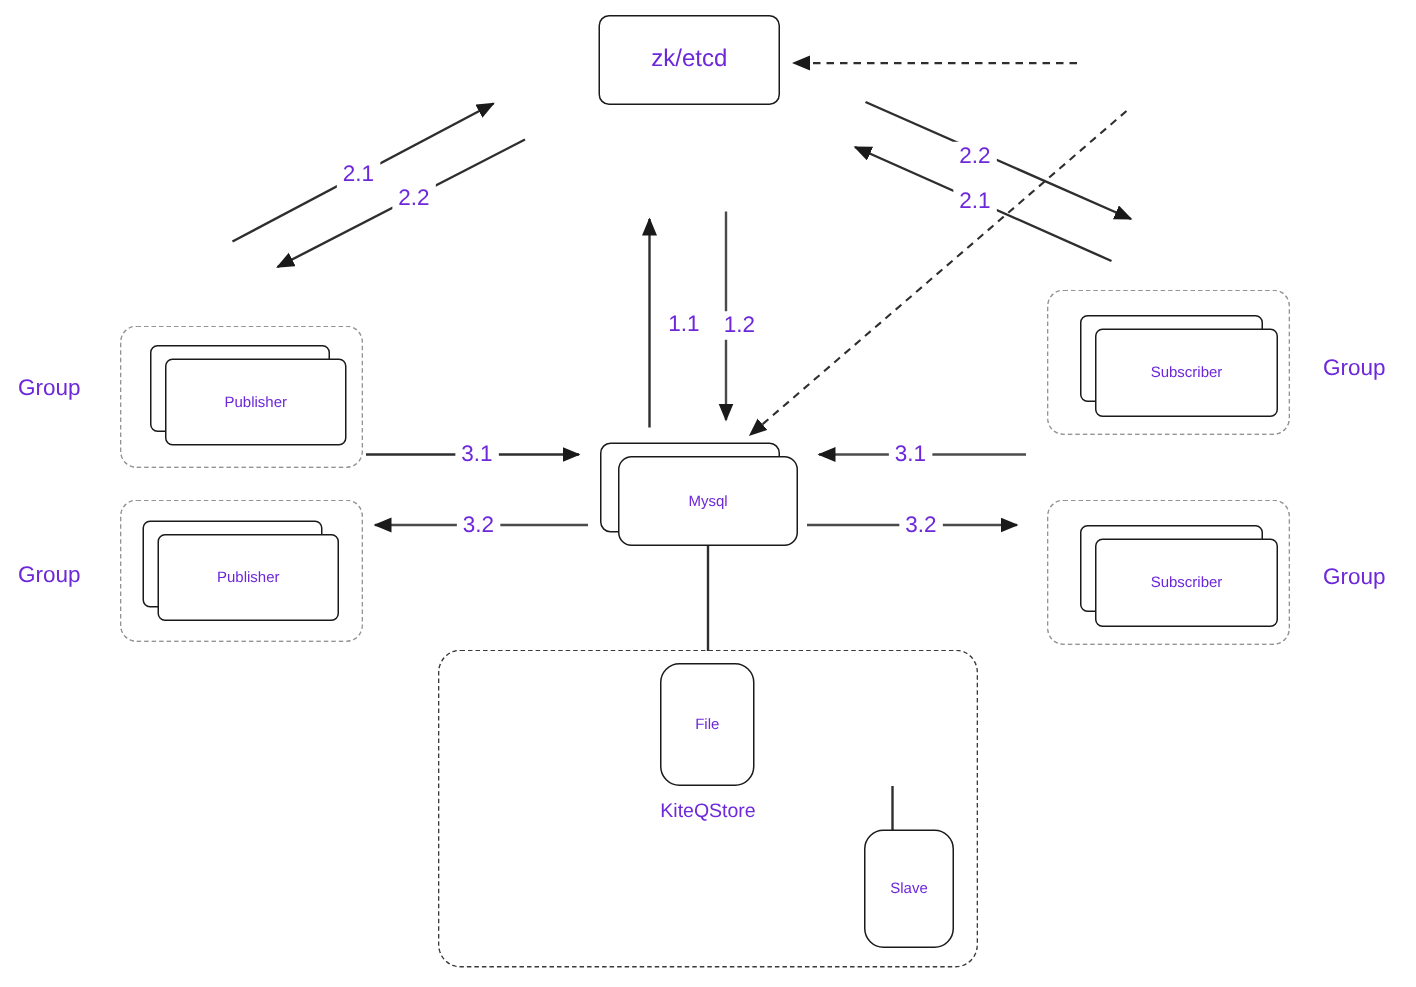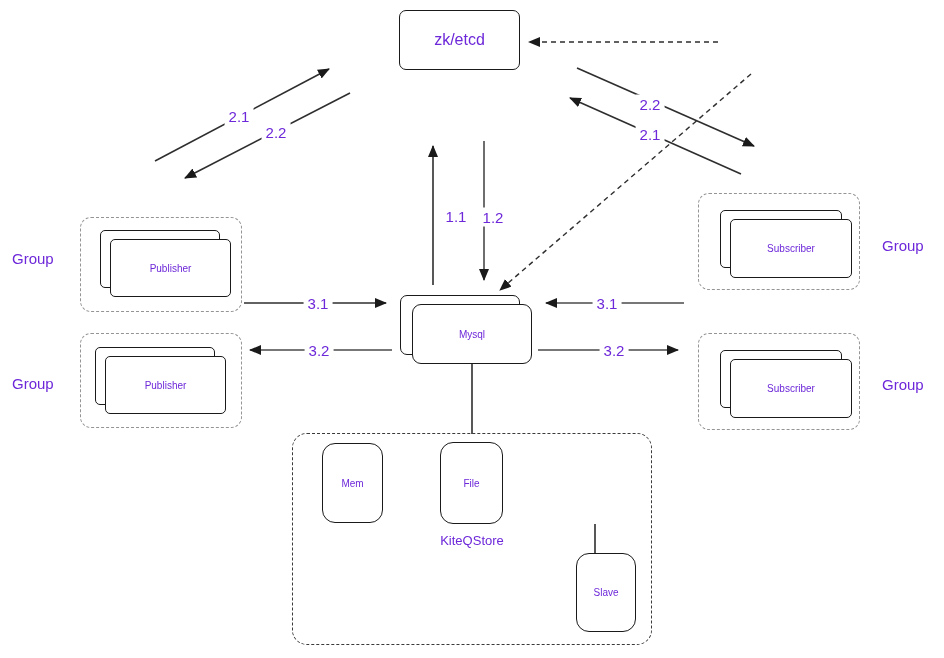--- a/index.html
+++ b/index.html
@@ -106,23 +106,20 @@
     <span>Subscriber</span>
   </div>
   <div class="sidelabel" style="left:882px;top:376px;">Group</div>
 
   <div class="box r6" style="left:400px;top:295px;width:120px;height:60px;"></div>
   <div class="box r8" style="left:412px;top:304px;width:120px;height:60px;">
     <span>Mysql</span>
   </div>
 
   <div class="storebox" style="left:292px;top:433px;width:360px;height:212px;"></div>
-  <div class="box r12" style="left:322px;top:443px;width:61px;height:80px;">
-    <span>Mem</span>
-  </div>
   <div class="box r12" style="left:440px;top:442px;width:63px;height:82px;text-align:center;">
     <span>File</span>
   </div>
   <div class="box r12" style="left:565px;top:553px;width:60px;height:79px;margin-left:11px;">
     <span>Slave</span>
   </div>
   <div class="storelabel" style="left:472px;top:540px;">KiteQStore</div>
 
   <div class="elabel" style="left:456px;top:216px;text-align:right;">1.1</div>
   <div class="elabel" style="left:493px;top:217px;">1.2</div>

